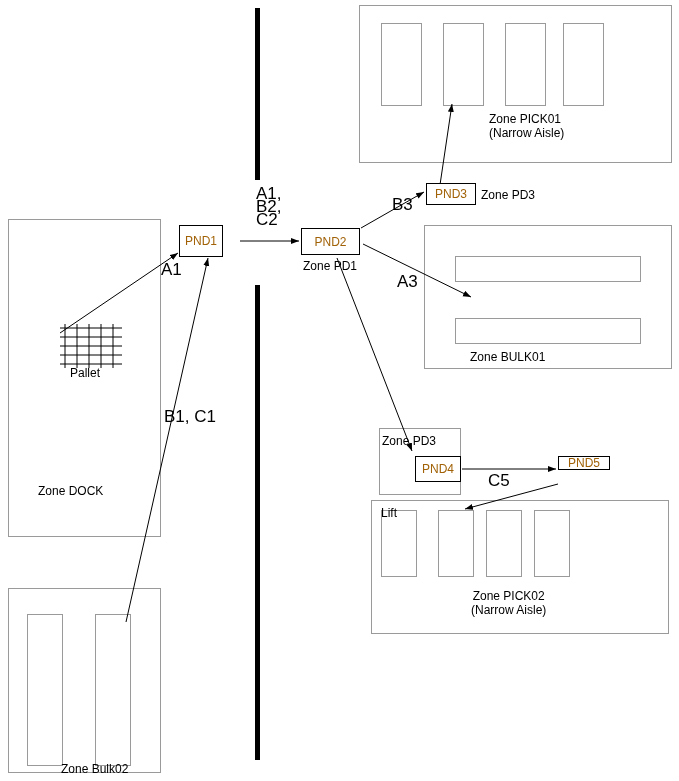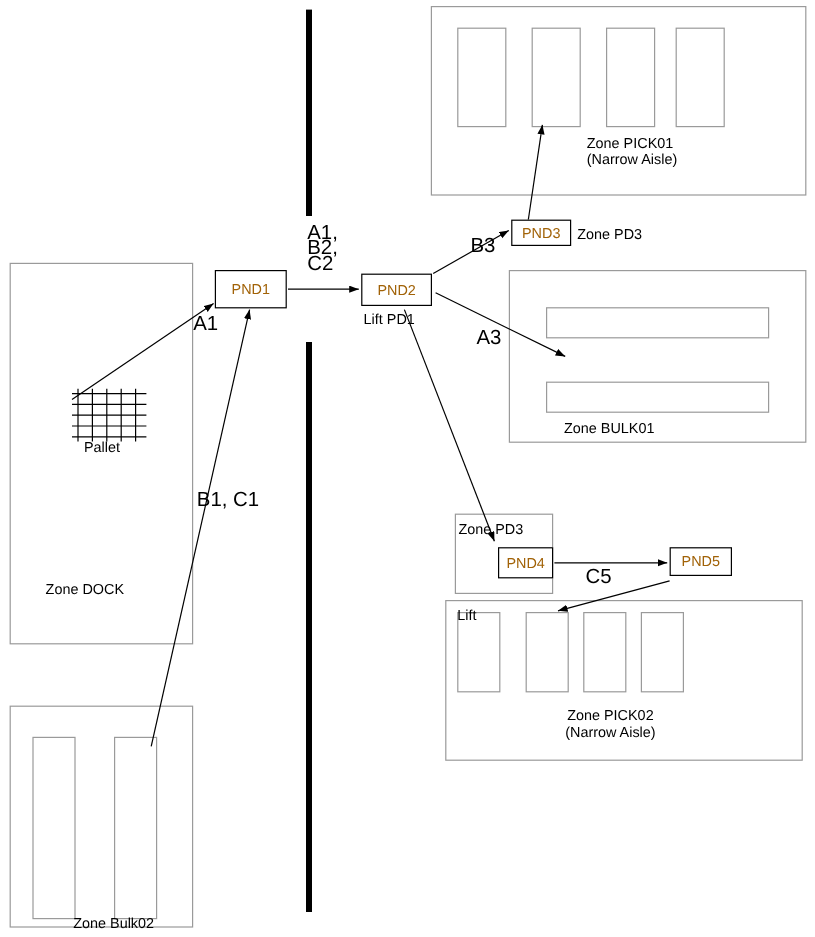--- a/index.html
+++ b/index.html
@@ -127,47 +127,47 @@
       <path d="M 240 241 L 299 241"></path>
       <path d="M 437 205 L 452 104"></path>
       <path d="M 361 228 L 424 192"></path>
       <path d="M 363 244 L 471 297"></path>
       <path d="M 337 258 L 412 451"></path>
       <path d="M 462 469 L 556 469"></path>
       <path d="M 558 484 L 465 509"></path>
     </g>
   </svg>
 
-  <div class="node" style="left:179px;top:225px;width:60px;height:32px;">
+  <div class="node" style="left:179px;top:225px;width:44px;height:32px;">
     <span>PND1</span>
   </div>
   <div class="node" style="left:301px;top:228px;width:59px;height:27px;">
     <span>PND2</span>
   </div>
   <div class="node" style="left:426px;top:183px;width:50px;height:22px;">
     <span>PND3</span>
   </div>
   <div class="node" style="left:415px;top:456px;width:46px;height:26px;">
     <span>PND4</span>
   </div>
-  <div class="node" style="left:558px;top:456px;width:52px;height:24px;text-align:center;">
+  <div class="node" style="left:558px;top:456px;width:52px;height:14px;text-align:center;">
     <span>PND5</span>
   </div>
 
   <div class="label" style="left:38px;top:484px;">Zone DOCK</div>
   <div class="label" style="left:38px;top:762px;margin-left:23px;">Zone Bulk02</div>
   <div class="label" style="left:473px;top:112px;margin-left:16px;">Zone PICK01
 (Narrow Aisle)</div>
   <div class="label" style="left:470px;top:350px;">Zone BULK01</div>
   <div class="label" style="left:451px;top:589px;text-align:center;margin-left:20px;">Zone PICK02
 (Narrow Aisle)</div>
   <div class="label" style="left:382px;top:434px;">Zone PD3</div>
 
   <div class="label" style="left:70px;top:366px;">Pallet</div>
-  <div class="label" style="left:303px;top:259px;">Lift PD1</div>
+  <div class="label" style="left:303px;top:259px;">Zone PD1</div>
   <div class="label" style="left:481px;top:188px;">Zone PD3</div>
   <div class="label" style="left:381px;top:462px;margin-top:44px;">Lift</div>
 
   <div class="elabel" style="left:161px;top:263px;">A1</div>
   <div class="elabel" style="left:164px;top:410px;">B1, C1</div>
   <div class="elabel" style="left:256px;top:187px;">A1,
 B2,
 C2</div>
   <div class="elabel" style="left:392px;top:198px;">B3</div>
   <div class="elabel" style="left:397px;top:275px;">A3</div>

